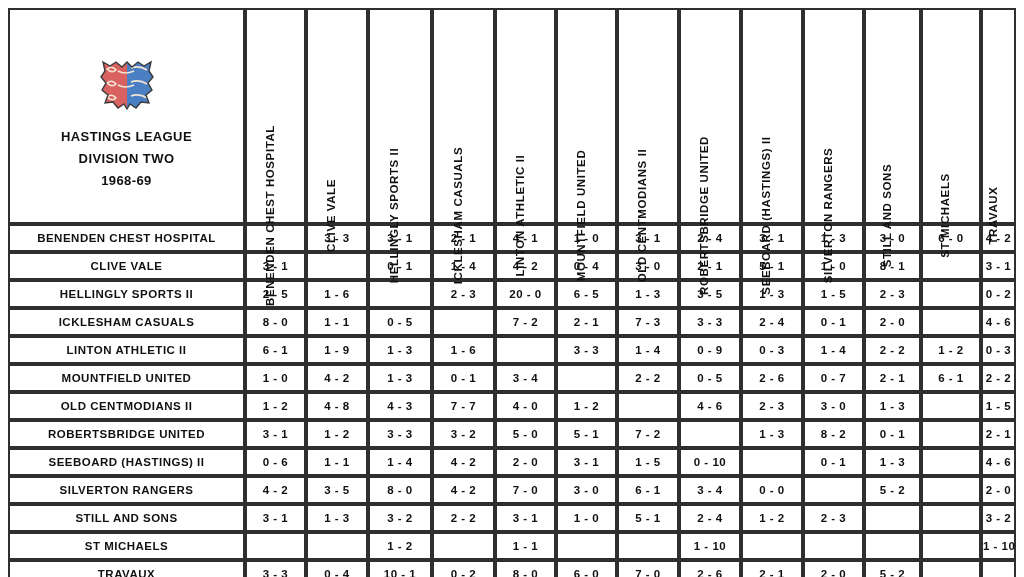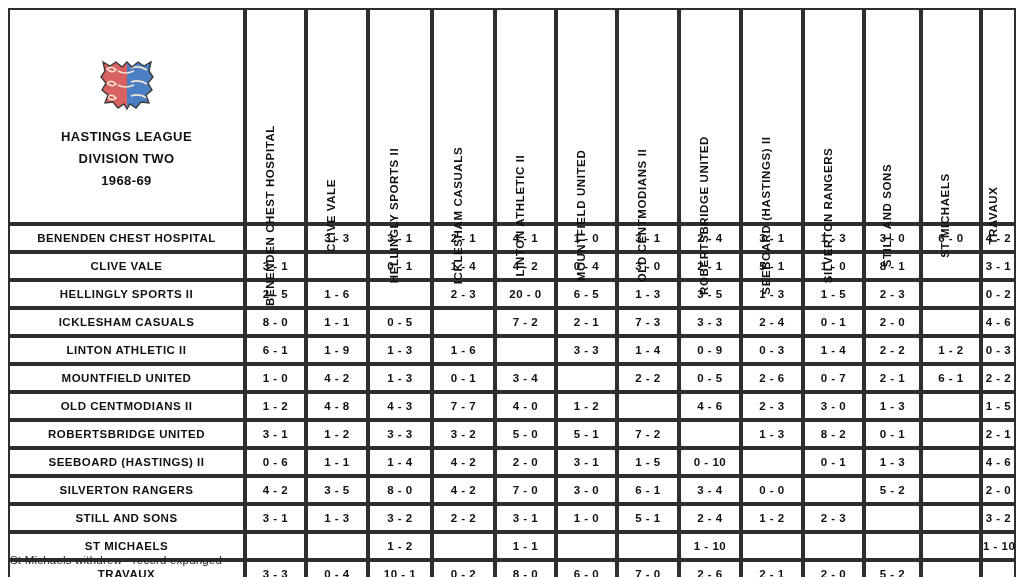--- a/index.html
+++ b/index.html
@@ -405,14 +405,13 @@
           <td class="score"><span>2 - 6</span></td>
           <td class="score"><span>2 - 1</span></td>
           <td class="score"><span>2 - 0</span></td>
           <td class="score"><span>5 - 2</span></td>
           <td class="score"><span></span></td>
           <td class="score diag"></td>
         </tr>
       </tbody>
   </table>
 
-  <div class="note">St Michaels withdrew - record expunged</div>
 </div>
 
 </body></html>

